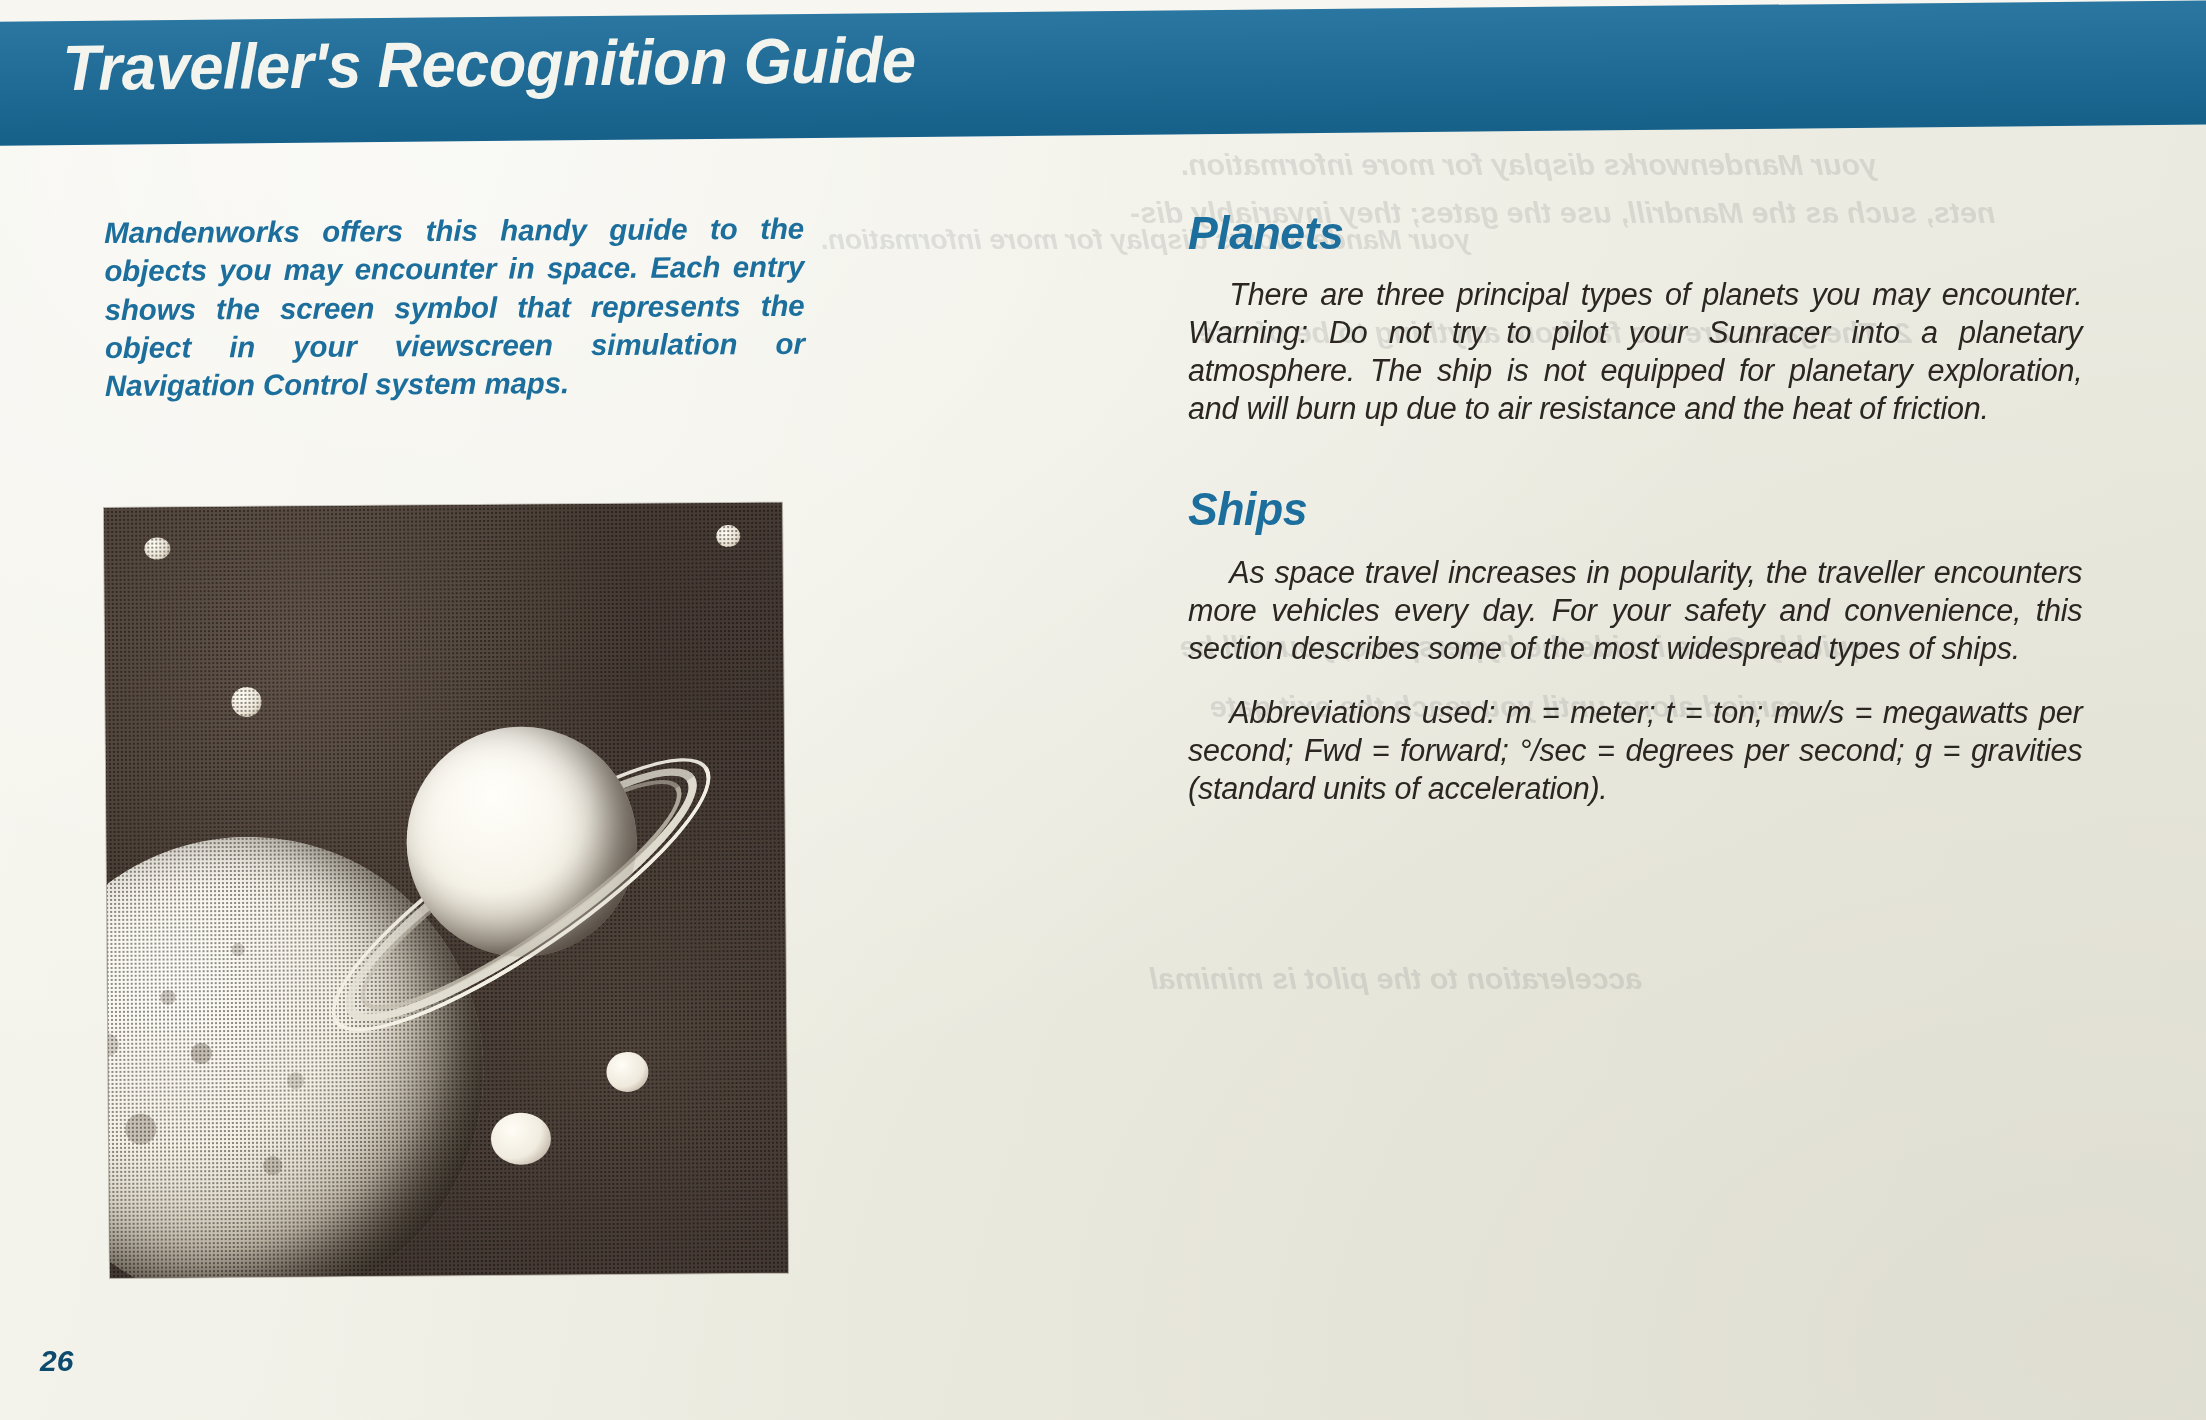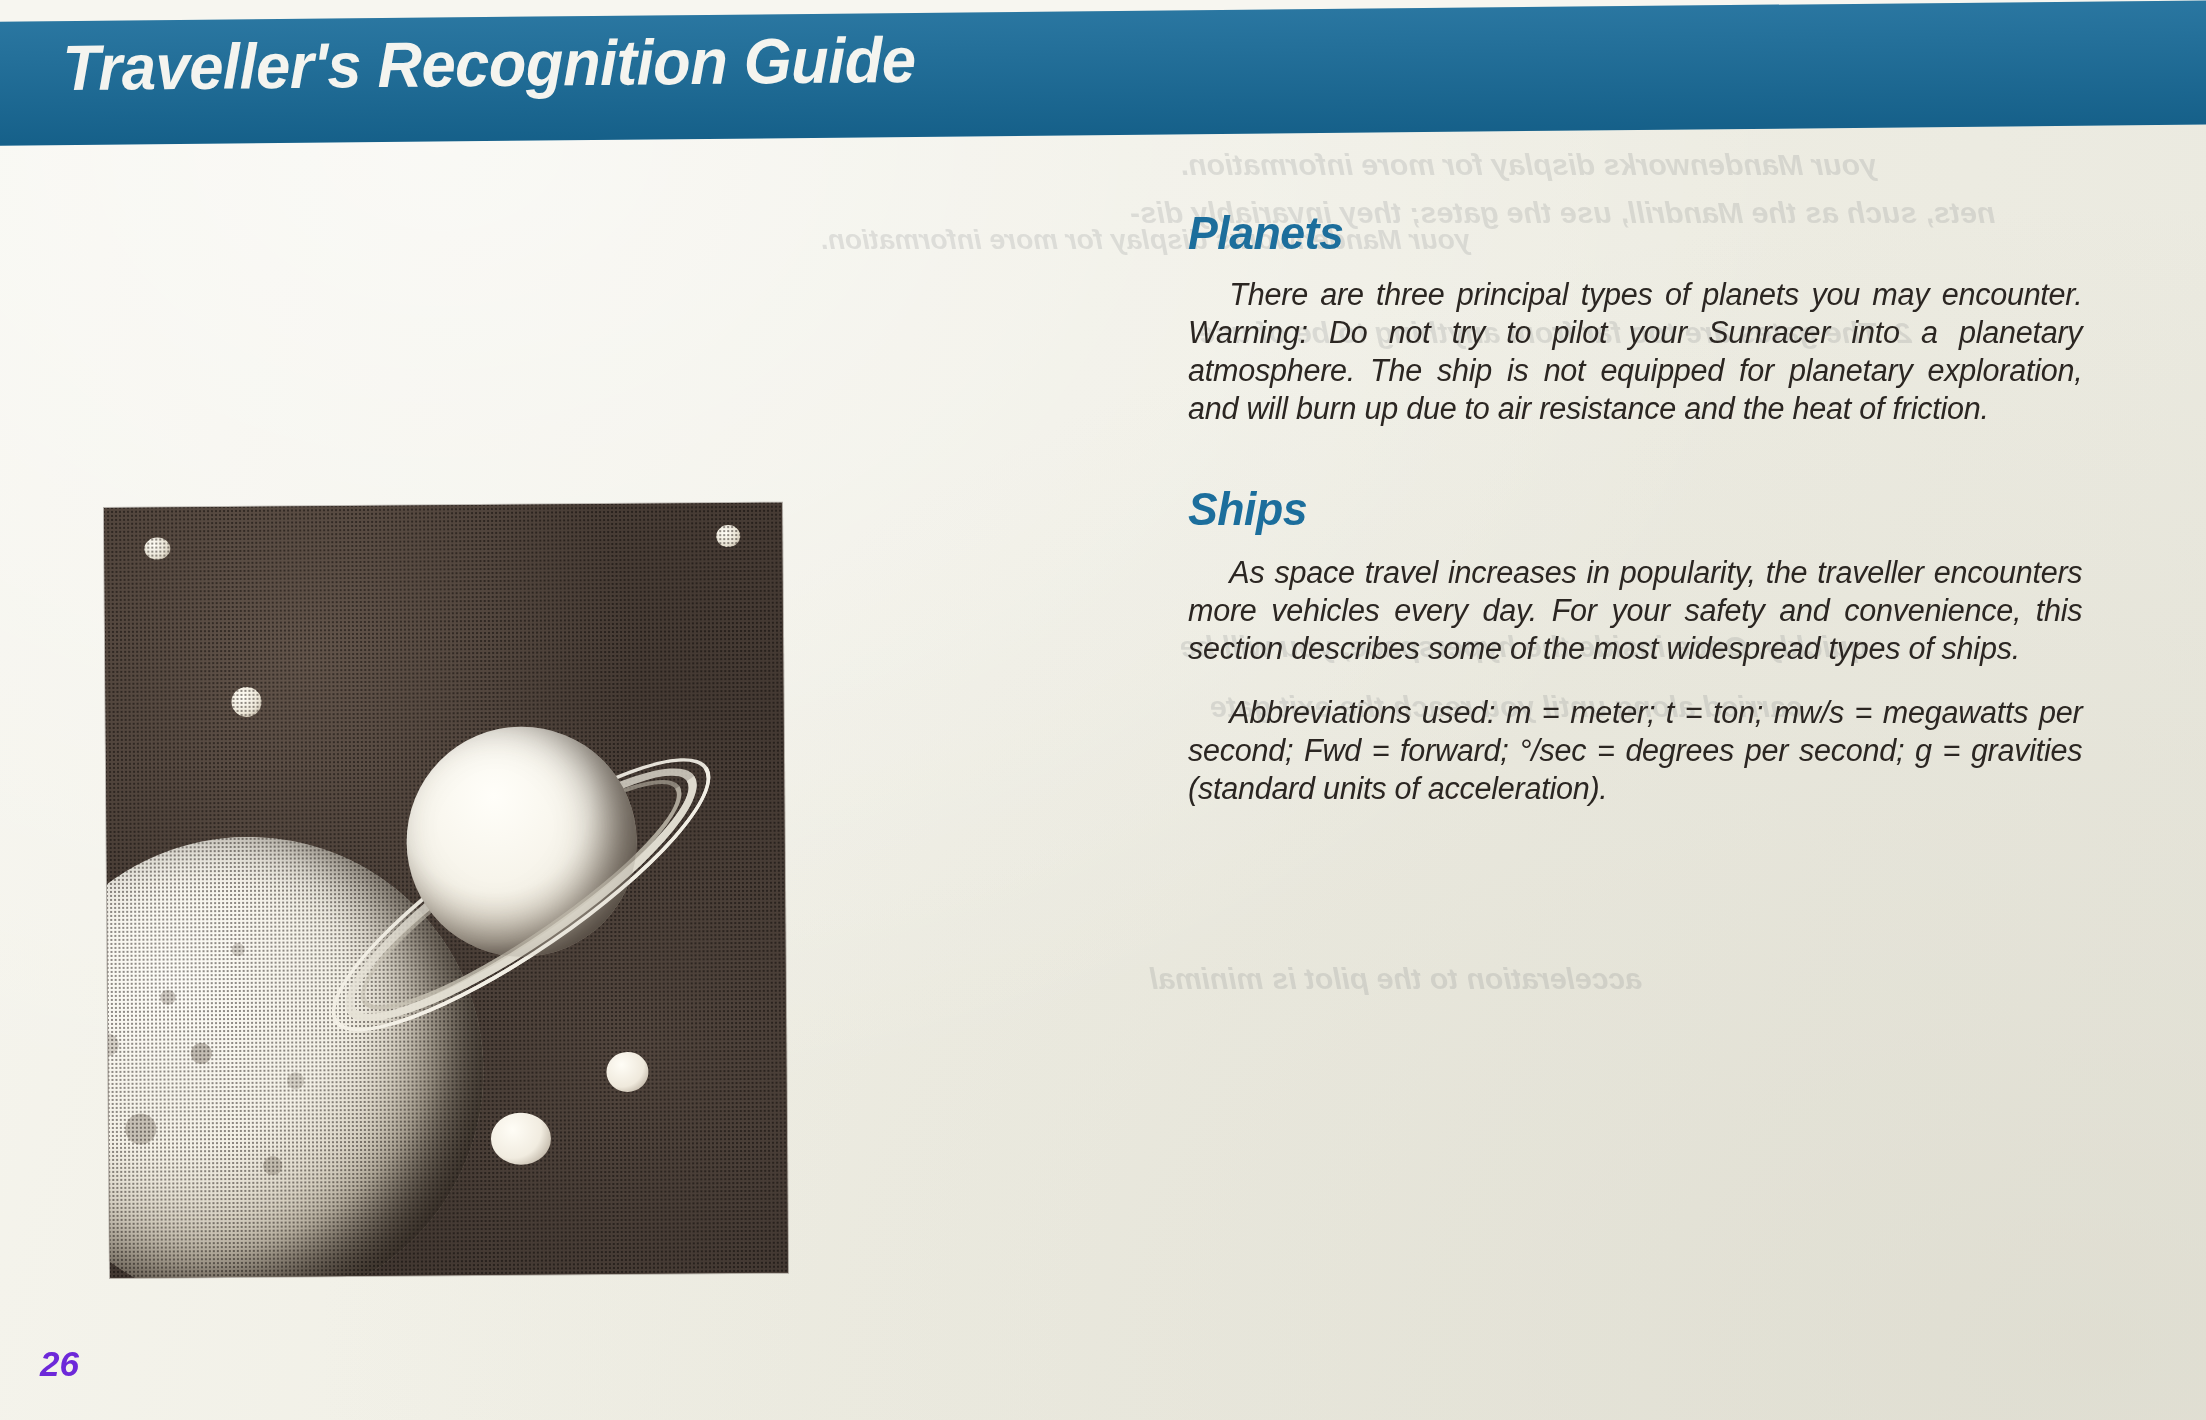--- a/index.html
+++ b/index.html
@@ -235,24 +235,24 @@
   }
   #planets-head{ margin-bottom:16px; }
   #planets-par{ margin-bottom:54px; }
   #ships-head{ margin-bottom:18px; }
   #ships-par1{ margin-bottom:26px; }
 
   
   #folio{
     position:absolute;
     left:40px; top:1344px;
-    font-size:35px;
-    font-weight:bold;
-    font-style:italic;
-    color:#6d28d9;
+    font-size:30px;
+    font-weight:bold;
+    font-style:italic;
+    color:#0c4a6e;
   }
 
   
   #top-strip{
     position:absolute; left:0; top:0; width:100%; height:30px;
     background:#f7f6f0;
   }
 </style>
 </head>
 <body>
@@ -267,20 +267,23 @@
   <div class="ghost" style="left:1190px; top:316px; font-size:30px;">2. The gates are too far from anything to be of use.</div>
   <div class="ghost" style="left:1180px; top:630px; font-size:30px;">quickly. Once inside the hyperspace, you will be</div>
   <div class="ghost" style="left:1210px; top:690px; font-size:30px;">carried along until you reach the exit gate</div>
   <div class="ghost" style="left:1150px; top:962px; font-size:30px;">acceleration to the pilot is minimal</div>
   <div class="ghost" style="left:820px; top:224px; font-size:28px;">your Mandenworks display for more information.</div>
 
   <div id="banner">
     <div id="banner-title">Traveller's Recognition Guide</div>
   </div>
 
+  <div id="col-left">
+    <p id="intro">Mandenworks offers this handy guide to the objects you may encounter in space. Each entry shows the screen symbol that represents the object in your viewscreen simulation or Navigation Control system maps.</p>
+  </div>
 
   <div id="photo">
     <div class="starfield"></div>
 
     <div class="body" id="moon-big">
       <div class="craters"></div>
     </div>
 
     <div id="ring-wrap">
       <div class="ring r1"></div>

